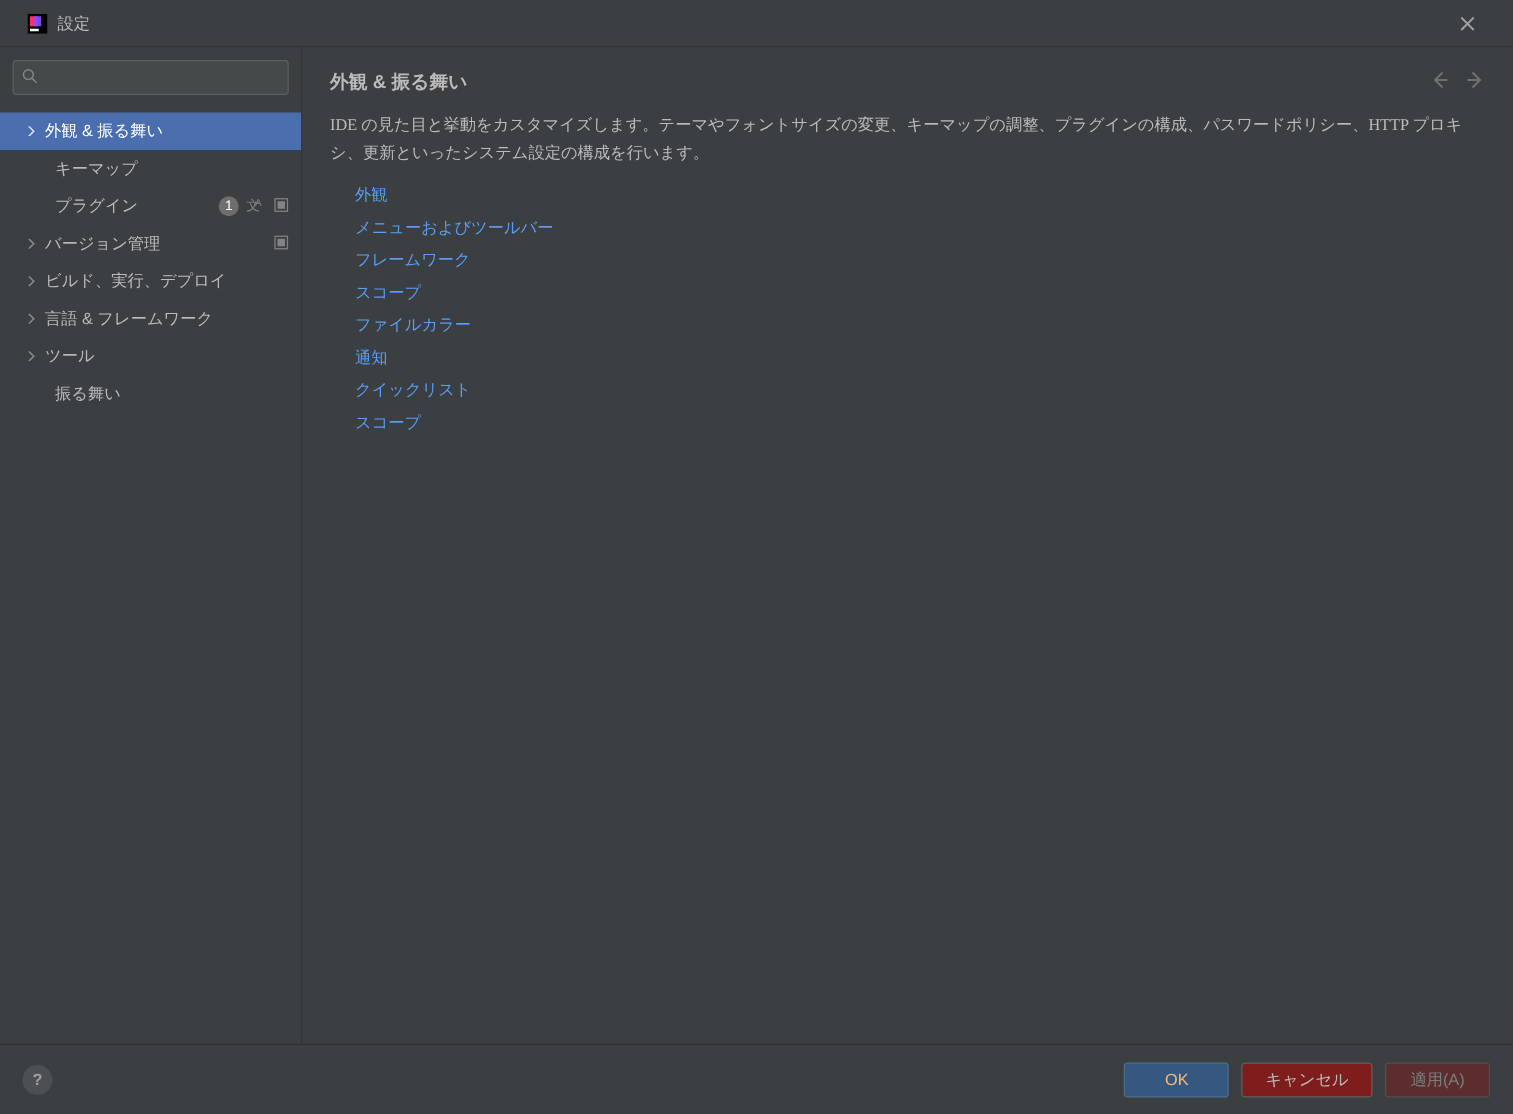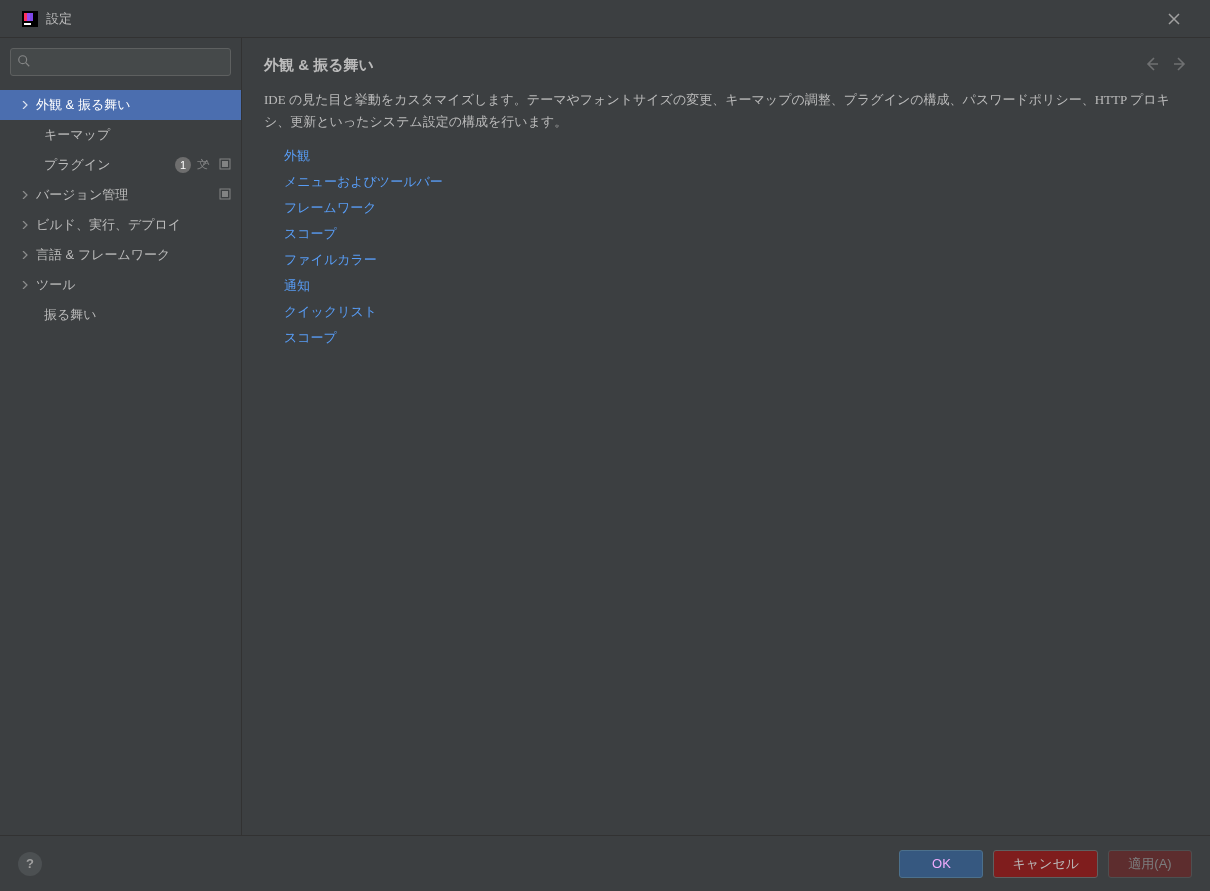--- a/index.html
+++ b/index.html
@@ -29,21 +29,21 @@
   .content-header .heading { font-size: 15px; font-weight: 600; color: #bbbbbb; flex: 1; }
   .nav-arrows { display: flex; gap: 12px; }
   .nav-arrows .arrow { opacity: 0.4; cursor: default; }
   .description { padding: 4px 22px 14px 22px; line-height: 1.7; font-size: 13px; color: #bbbbbb; font-family: Liberation Serif, serif; }
   .links { padding: 0 22px 0 42px; display: flex; flex-direction: column; gap: 8px; justify-content: center; }
   .links a { color: #589df6; text-decoration: none; font-size: 13px; cursor: pointer; }
   .footer { height: 56px; border-top: 1px solid #323232; display: flex; align-items: center; padding: 0 18px; background: #3c3f41; }
   .help-btn { width: 24px; height: 24px; border-radius: 50%; background: #4c5052; display: flex; align-items: center; justify-content: center; color: #a0a0a0; font-size: 13px; font-weight: bold; cursor: pointer; }
   .footer-spacer { flex: 1; }
   .btn { height: 28px; padding: 0 18px; border-radius: 3px; border: 1px solid #5e6060; background: #7f1d1d; color: #bbbbbb; font-size: 13px; cursor: pointer; margin-left: 10px; display: inline-flex; align-items: center; justify-content: center; min-width: 84px; }
-  .btn.primary { background: #365880; border-color: #4c708c; color: #f0abfc; }
+  .btn.primary { background: #365880; border-color: #4c708c; color: #fdba74; }
   .btn.disabled { opacity: 0.5; cursor: default; justify-content: center; }
 </style>
 </head>
 <body>
 
 <div class="window">
 
   <div class="titlebar">
     <span class="app-icon">
       <svg viewBox="0 0 16 16">

